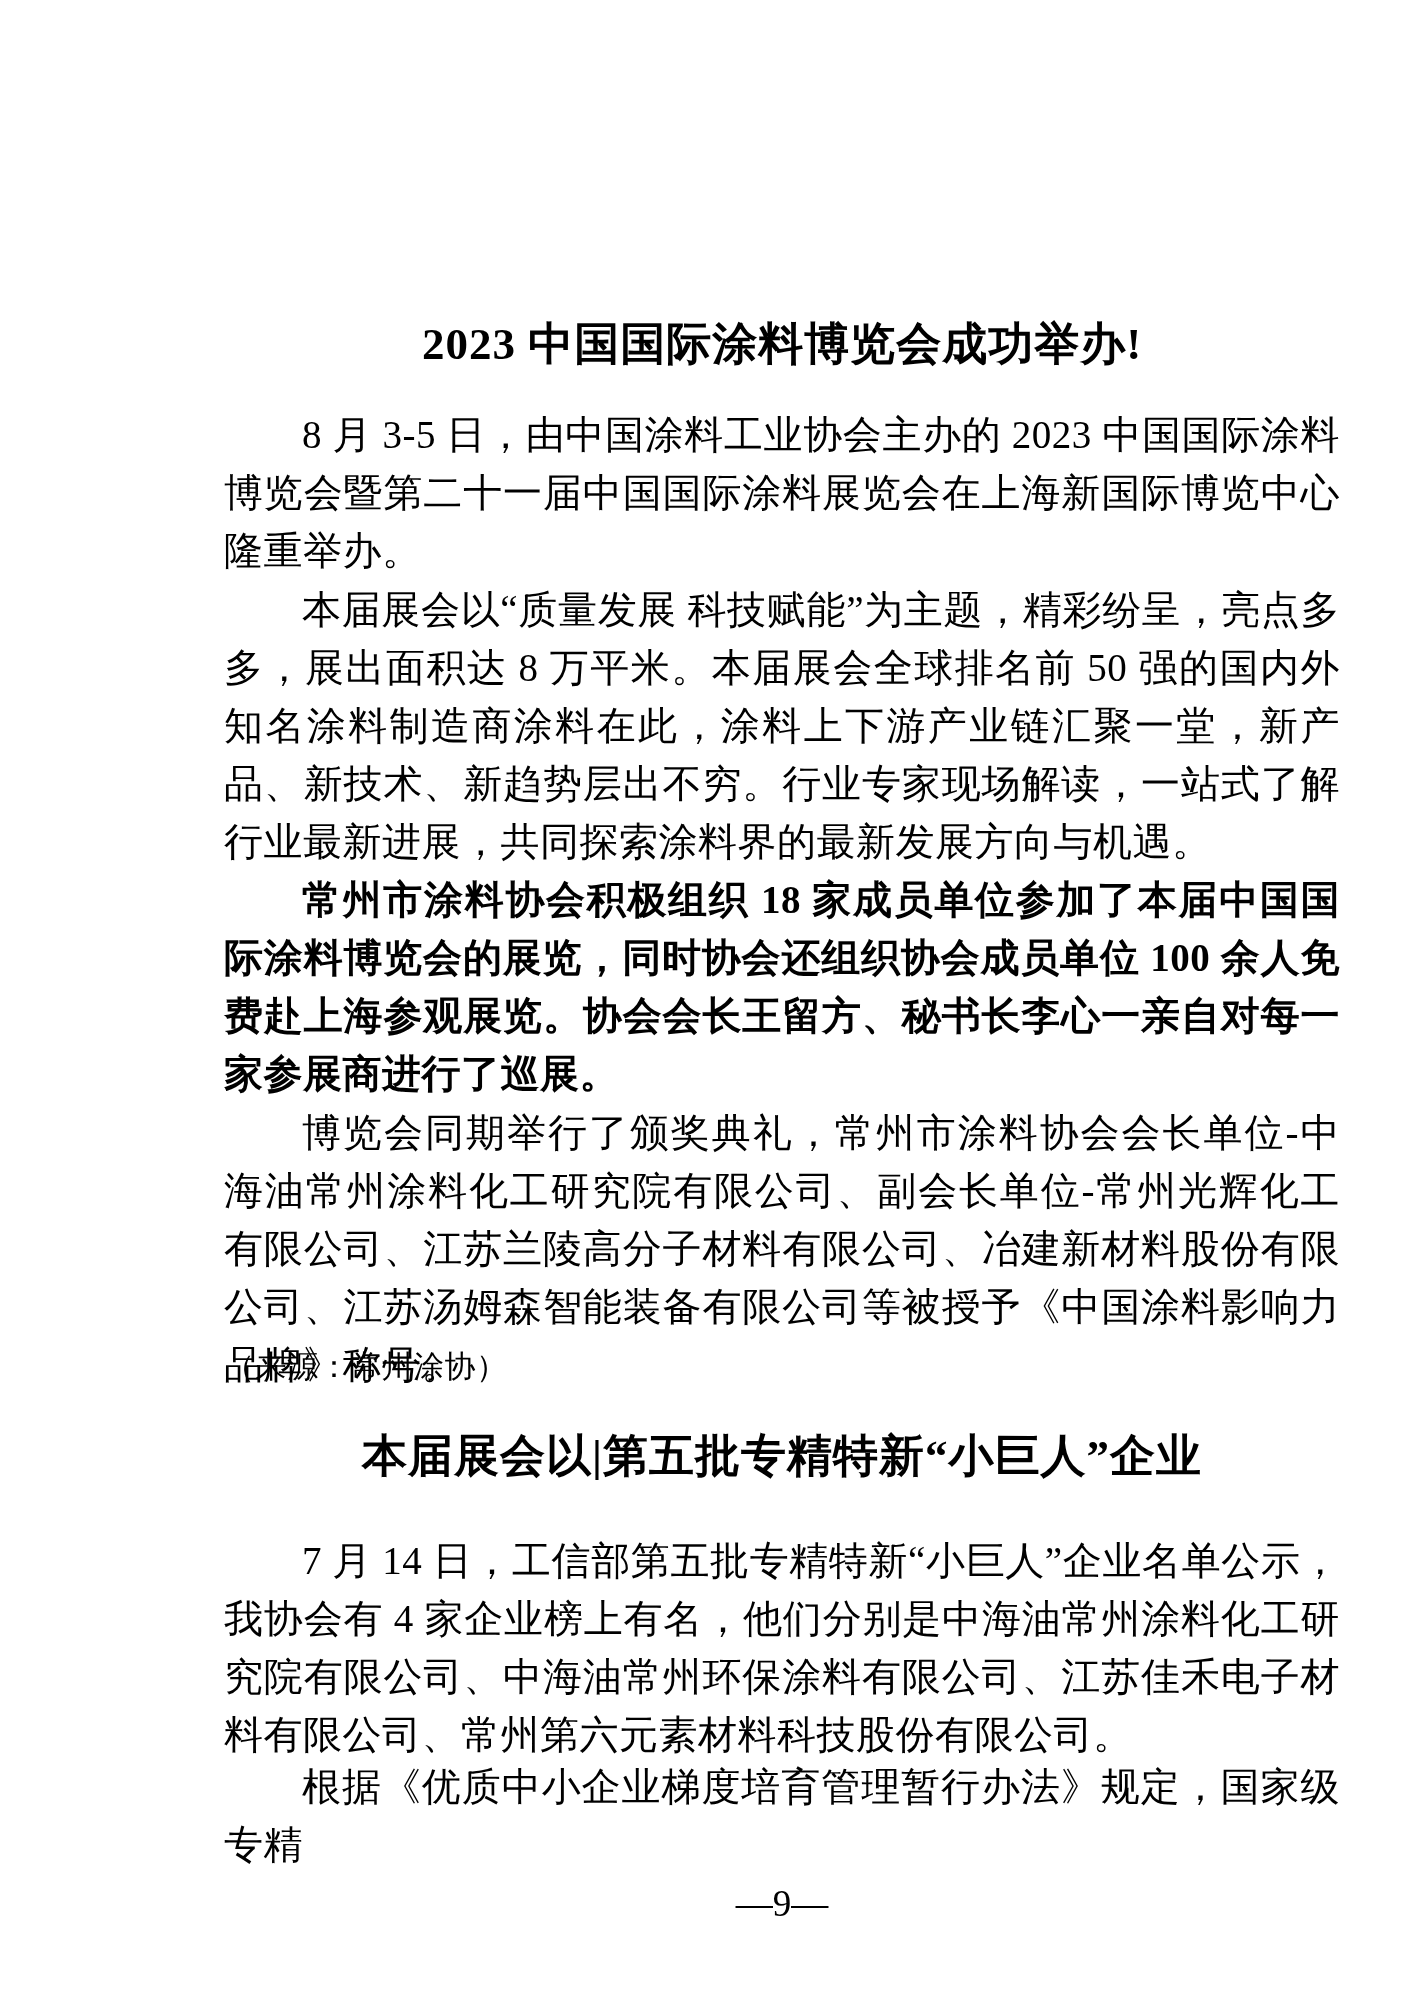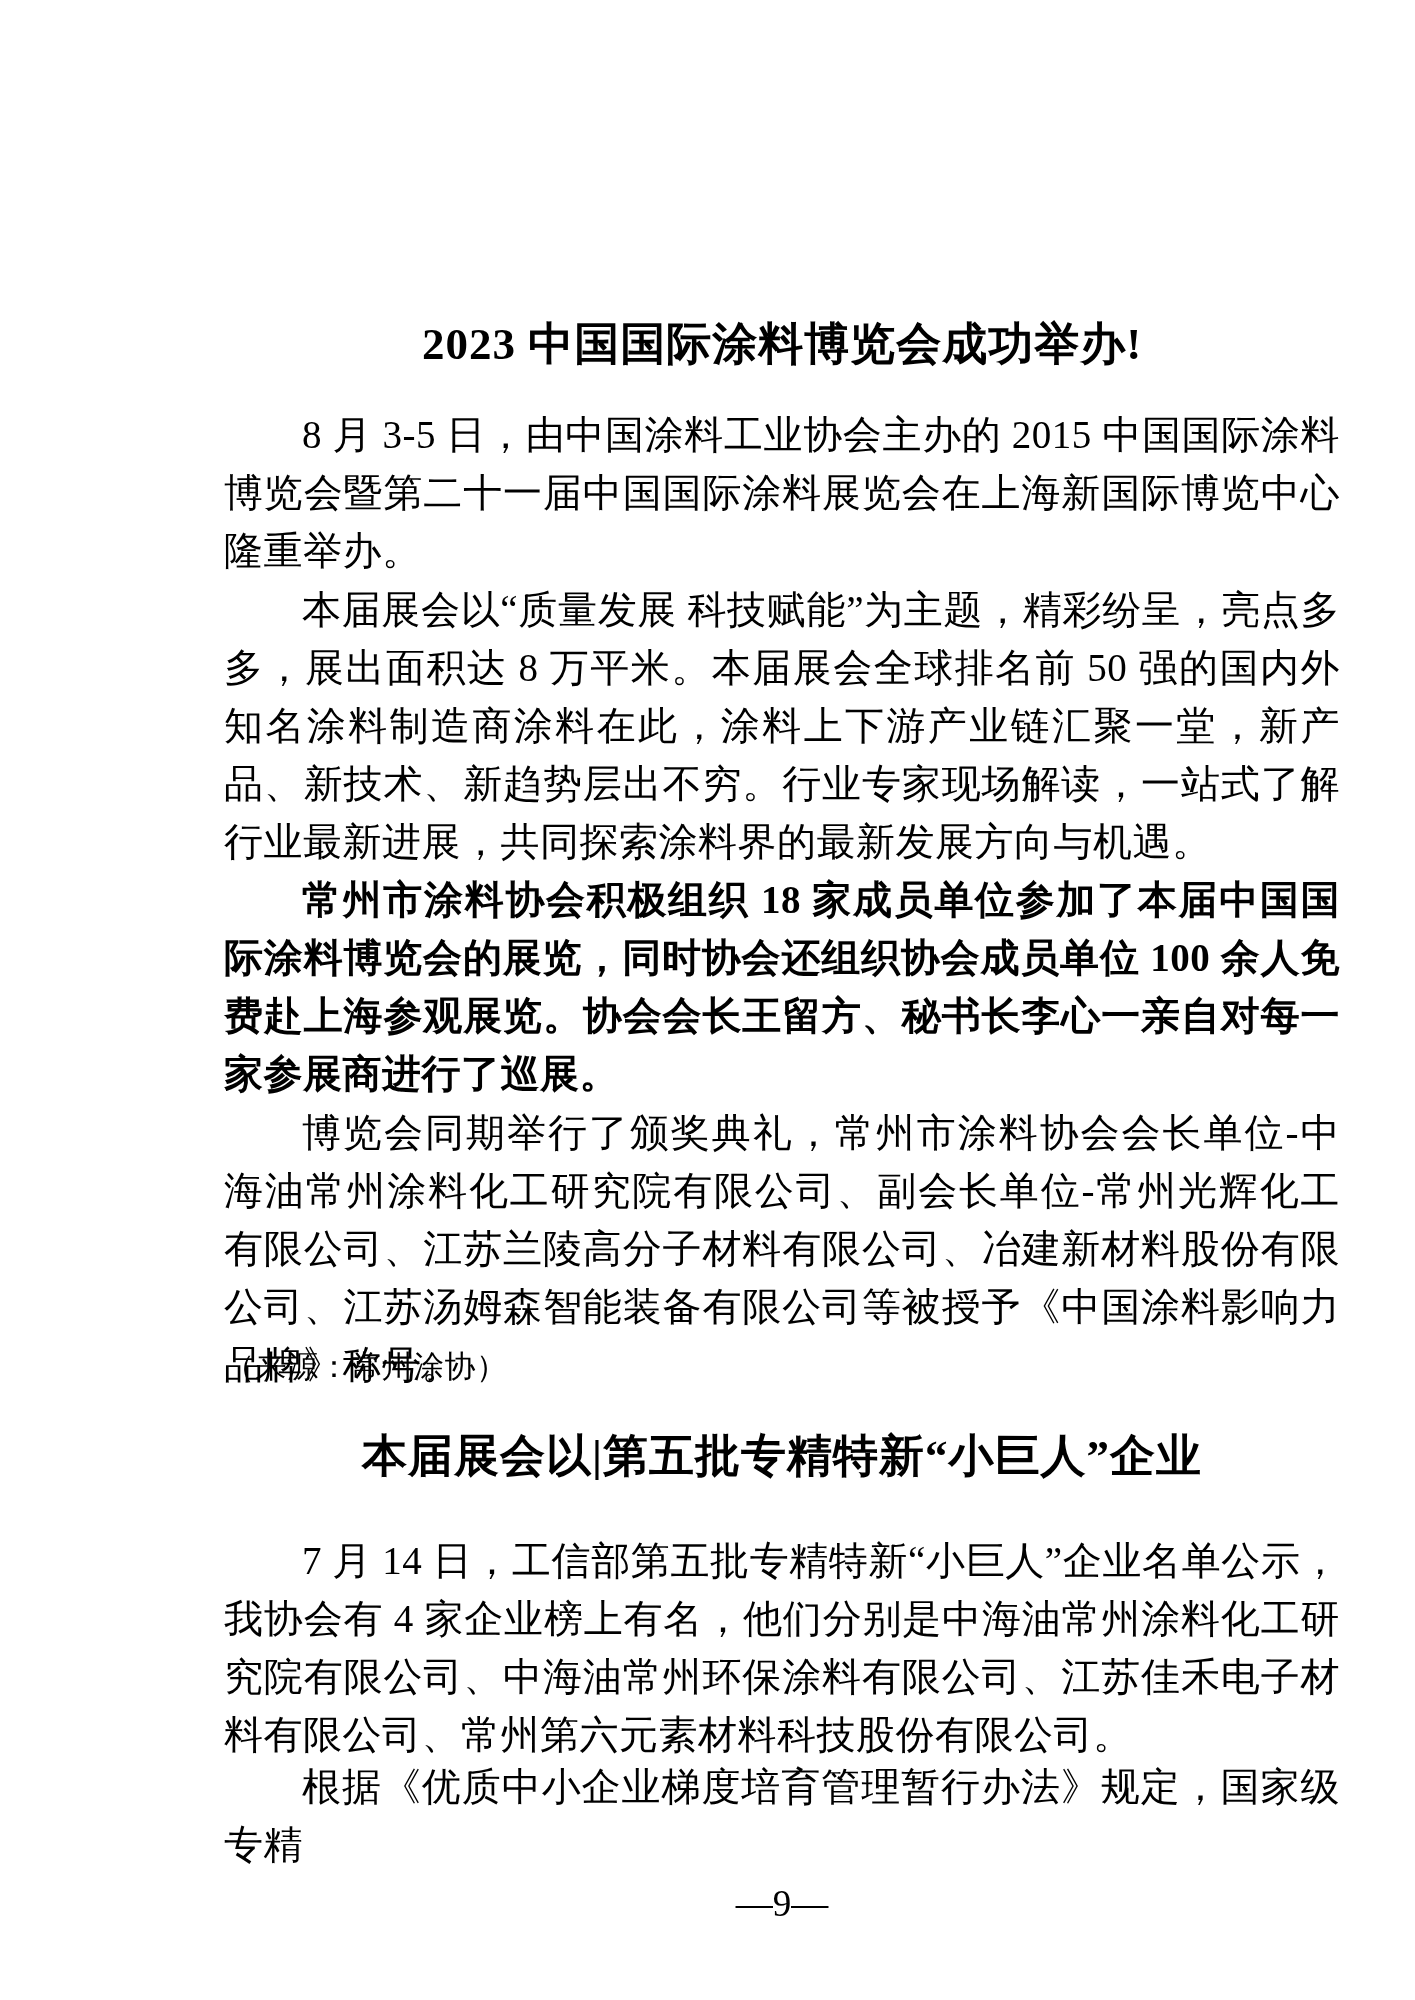--- a/index.html
+++ b/index.html
@@ -71,21 +71,21 @@
   }
 </style>
 </head>
 <body>
 
 <div class="page">
   <div class="content">
 
     <h1 class="article-title title-1">2023 中国国际涂料博览会成功举办!</h1>
 
-    <p class="para para-1">8 月 3-5 日，由中国涂料工业协会主办的 2015 中国国际涂料博览会暨第二十一届中国国际涂料展览会在上海新国际博览中心隆重举办。</p>
+    <p class="para para-1">8 月 3-5 日，由中国涂料工业协会主办的 2023 中国国际涂料博览会暨第二十一届中国国际涂料展览会在上海新国际博览中心隆重举办。</p>
 
     <p class="para para-2">本届展会以“质量发展 科技赋能”为主题，精彩纷呈，亮点多多，展出面积达 8 万平米。本届展会全球排名前 50 强的国内外知名涂料制造商涂料在此，涂料上下游产业链汇聚一堂，新产品、新技术、新趋势层出不穷。行业专家现场解读，一站式了解行业最新进展，共同探索涂料界的最新发展方向与机遇。</p>
 
     <p class="para para-3">常州市涂料协会积极组织 18 家成员单位参加了本届中国国际涂料博览会的展览，同时协会还组织协会成员单位 100 余人免费赴上海参观展览。协会会长王留方、秘书长李心一亲自对每一家参展商进行了巡展。</p>
 
     <p class="para para-4">博览会同期举行了颁奖典礼，常州市涂料协会会长单位-中海油常州涂料化工研究院有限公司、副会长单位-常州光辉化工有限公司、江苏兰陵高分子材料有限公司、冶建新材料股份有限公司、江苏汤姆森智能装备有限公司等被授予《中国涂料影响力品牌》称号。</p>
 
     <p class="attribution">（来源：常州涂协）</p>
 
     <h1 class="article-title title-2">本届展会以|第五批专精特新“小巨人”企业</h1>

